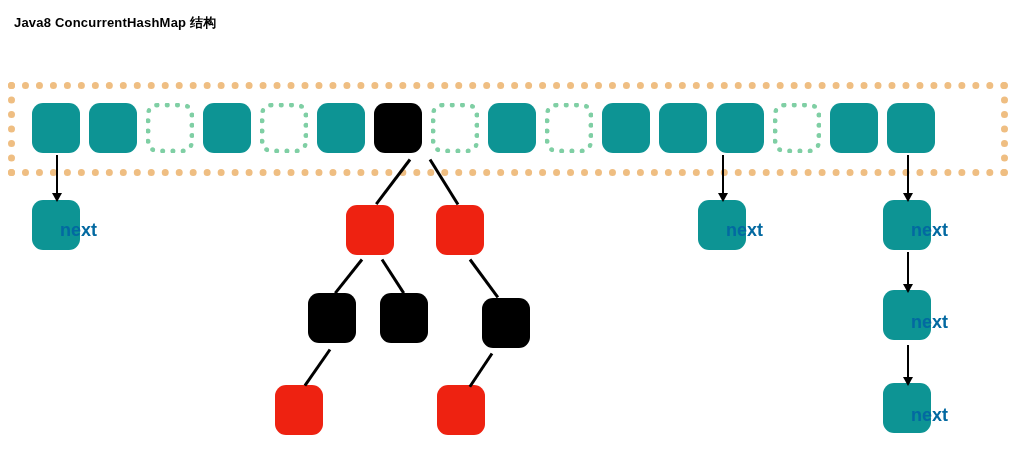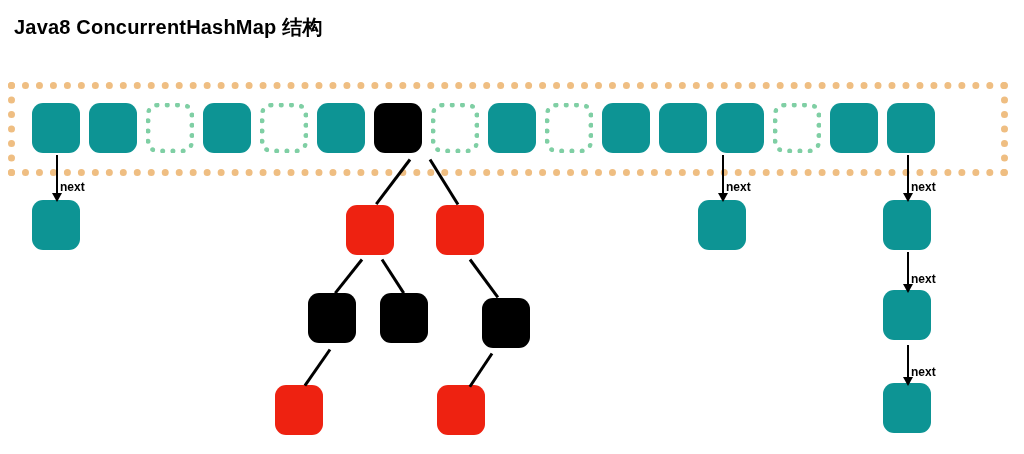--- a/index.html
+++ b/index.html
@@ -14,21 +14,21 @@
     position: relative;
     width: 1024px;
     height: 454px;
     background: #ffffff;
     overflow: hidden;
   }
   #diagram-title {
     position: absolute;
     left: 14px;
     top: 14px;
-    font-size: 20px;
+    font-size: 13px;
     font-weight: bold;
     color: #000000;
     letter-spacing: 0.2px;
     white-space: nowrap;
     text-align: center;
   }
   
   #array-container {
     position: absolute;
     left: 8px;
@@ -78,24 +78,25 @@
   .arrow-head {
     position: absolute;
     width: 0;
     height: 0;
     border-left: 5px solid transparent;
     border-right: 5px solid transparent;
     border-top: 9px solid #000000;
   }
   .next-label {
     position: absolute;
-    font-size: 12px;
+    font-size: 18px;
     font-weight: bold;
-    color: #000000;
+    color: #0369a1;
     white-space: nowrap;
+    margin-top: 40px;
   }
   
   .edge {
     position: absolute;
     height: 3px;
     background: #000000;
     transform-origin: 0 50%;
   }
   #edge-layer, #node-layer, #arrow-layer {
     position: absolute;

